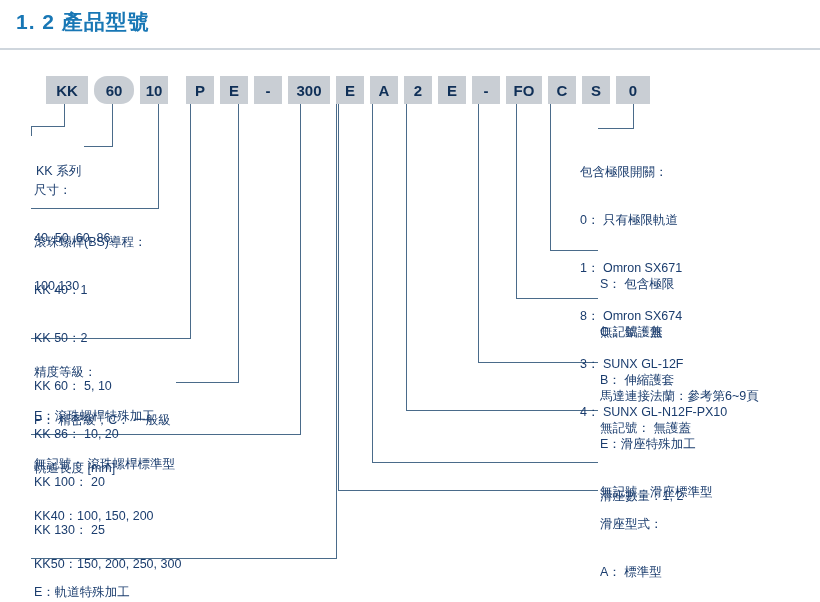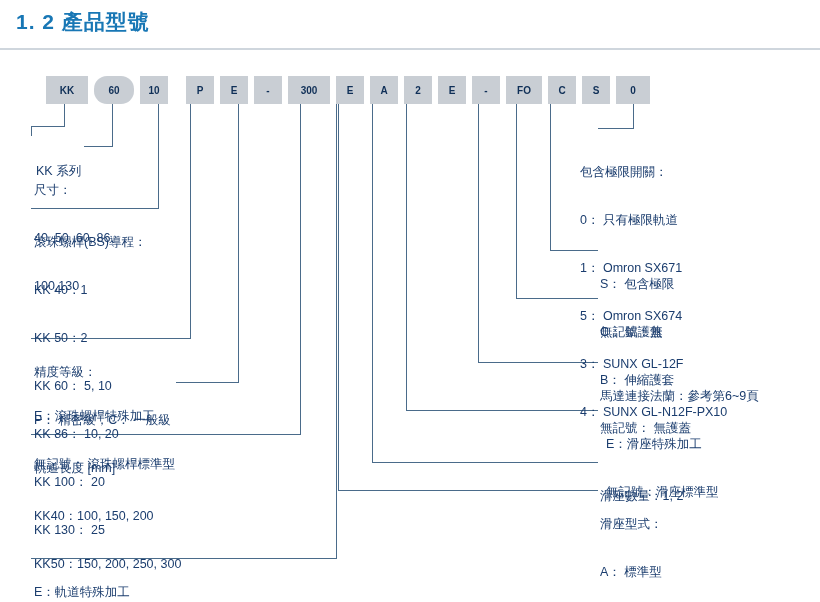--- a/index.html
+++ b/index.html
@@ -39,21 +39,21 @@
     left: 46px;
     top: 76px;
     height: 28px;
   }
   .code-box {
     position: absolute;
     top: 0;
     height: 28px;
     background: #c9ced4;
     color: #0f2f57;
-    font-size: 10px;
+    font-size: 15px;
     font-weight: bold;
     display: flex;
     align-items: center;
     justify-content: center;
     box-sizing: border-box;
   }
 
   
   .vline {
     position: absolute;
@@ -187,41 +187,41 @@
 
 <div class="blk" style="left:34px; top:552px;">
   <span class="hdr">E：軌道特殊加工</span>
   
 </div>
 
 <div class="blk" style="left:580px; top:132px;">
   <span class="hdr">包含極限開關：</span>
   <span class="ln">0： 只有極限軌道</span>
   <span class="ln">1： Omron SX671</span>
-  <span class="ln">5： Omron SX674</span>
+  <span class="ln">8： Omron SX674</span>
   <span class="ln">3： SUNX GL-12F</span>
   <span class="ln">4： SUNX GL-N12F-PX10</span>
 </div>
 
 <div class="blk" style="left:600px; top:244px;">
   <span class="hdr">S： 包含極限</span>
   <span class="ln">無記號：無</span>
 </div>
 
 <div class="blk" style="left:600px; top:292px;">
   <span class="hdr">C： 鋁護蓋</span>
   <span class="ln">B： 伸縮護套</span>
   <span class="ln">無記號： 無護蓋</span>
 </div>
 
 <div class="blk" style="left:600px; top:356px;">
   <span class="hdr">馬達連接法蘭：參考第6~9頁</span>
 </div>
 
-<div class="blk" style="left:600px; top:404px;margin-left:6px;">
+<div class="blk" style="left:600px; top:404px;">
   <span class="hdr">E：滑座特殊加工</span>
   <span class="ln">無記號：滑座標準型</span>
 </div>
 
 <div class="blk" style="left:600px; top:456px;">
   <span class="hdr">滑座數量：1, 2</span>
 </div>
 
 <div class="blk" style="left:600px; top:484px;">
   <span class="hdr">滑座型式：</span>

